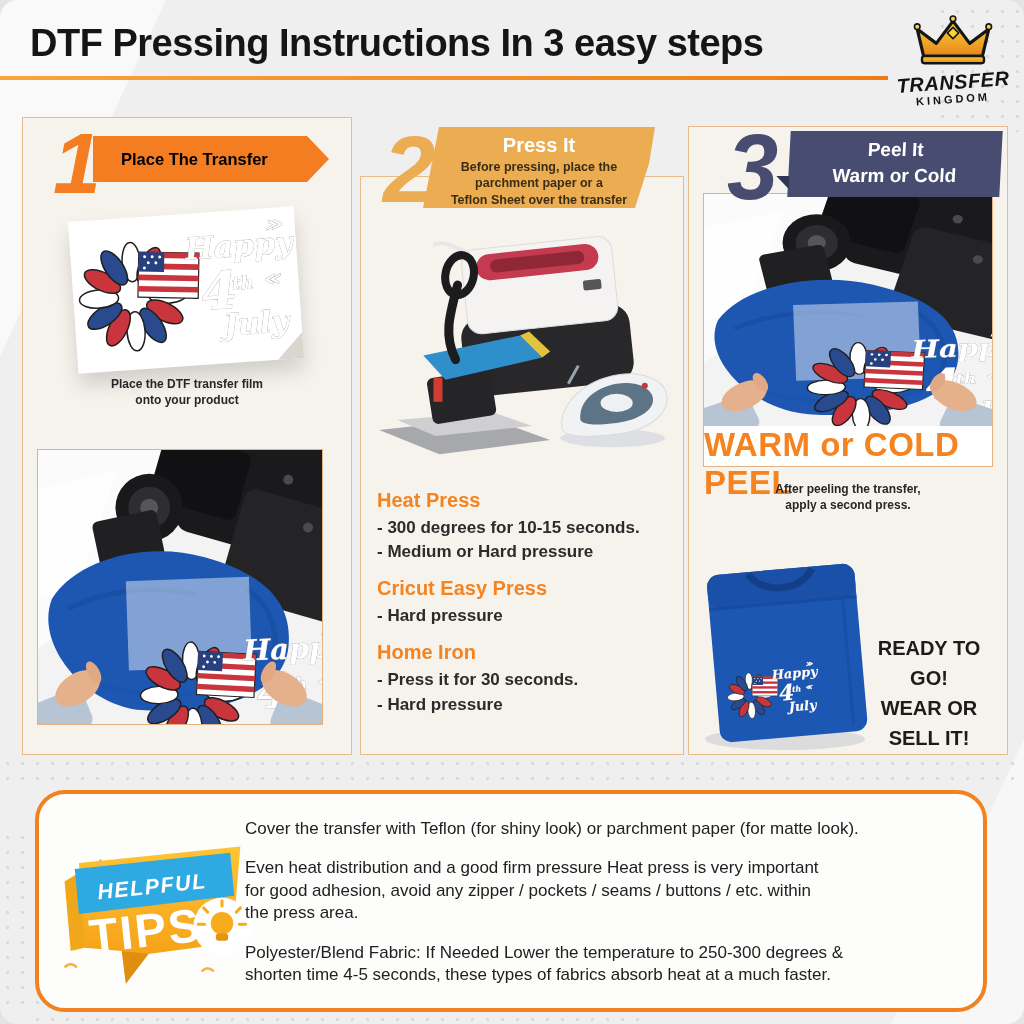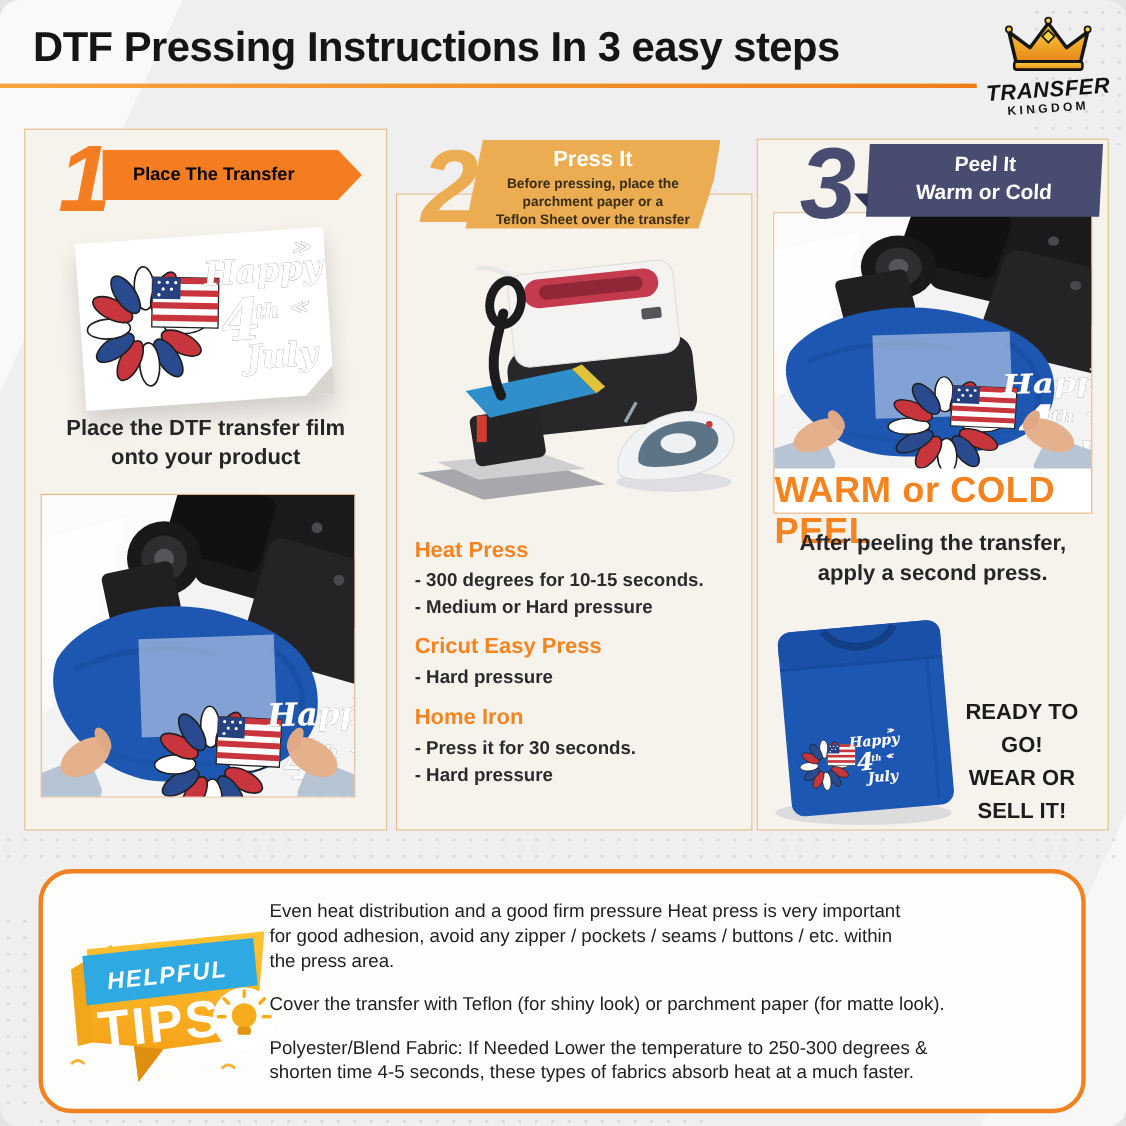--- a/index.html
+++ b/index.html
@@ -34,21 +34,21 @@
   .r2-sub{color:#3a2d15;font-size:12.5px;font-weight:700;line-height:1.3;margin-top:2px;}
   .ribbon3{position:absolute;background:#484C70;color:#fff;text-align:center;font-weight:800;
     font-size:19px;line-height:1.38;padding-top:6px;transform:skewX(-3deg);z-index:2;}
   .ribbon3::after{content:"";position:absolute;left:-12px;bottom:8px;width:0;height:0;
     border-top:13px solid #303457;border-left:13px solid transparent;}
   .pre{white-space:pre-line;}
   .film{position:absolute;background:#ffffff;box-shadow:0 12px 20px rgba(0,0,0,.15);
     transform:rotate(-4deg);}
   .film::after{content:"";position:absolute;right:0;bottom:0;width:0;height:0;
     border-bottom:26px solid #d9d6cf;border-left:26px solid transparent;}
-  .caption{position:absolute;width:100%;text-align:center;font-size:20px;font-weight:800;
+  .caption{position:absolute;width:100%;text-align:center;font-size:12px;font-weight:800;
     color:#262626;line-height:1.35;}
   .photo-wrap{position:absolute;border:1px solid #e5b181;background:#fff;}
   .photo-wrap svg{display:block;width:100%;height:100%;}
   .specs{position:absolute;}
   .spec-h{font-size:20px;font-weight:800;color:#F5831F;margin:0 0 4px 0;}
   .spec-b{font-size:17px;font-weight:700;color:#2b2b2b;line-height:1.42;}
   .spec-sec{margin-bottom:13px;}
   .peelbox{position:absolute;border:1px solid #e5b181;background:#fff;display:flex;
     flex-direction:column;}
   .peelbox svg{display:block;width:100%;height:232px;}
@@ -447,21 +447,21 @@
           <line x1="156" y1="92" x2="152" y2="88"></line>
           <line x1="187" y1="104" x2="193" y2="104"></line>
           <line x1="153" y1="104" x2="147" y2="104"></line>
         </g>
       </g>
       <path d="M16,146 q6,-6 12,0" stroke="#F2B33F" stroke-width="2.5" fill="none"></path>
       <path d="M150,150 q6,-6 12,0" stroke="#F2B33F" stroke-width="2.5" fill="none"></path>
     </svg>
   </div>
   <div class="tips-text">
+    <p class="pre">Cover the transfer with Teflon (for shiny look) or parchment paper (for matte look).</p>
     <p class="pre">Even heat distribution and a good firm pressure Heat press is very important
 for good adhesion, avoid any zipper / pockets / seams / buttons / etc. within
 the press area.</p>
-    <p class="pre">Cover the transfer with Teflon (for shiny look) or parchment paper (for matte look).</p>
     <p class="pre">Polyester/Blend Fabric: If Needed Lower the temperature to 250-300 degrees &amp;
 shorten time 4-5 seconds, these types of fabrics absorb heat at a much faster.</p>
   </div>
 
 </div>
 
 </body></html>

